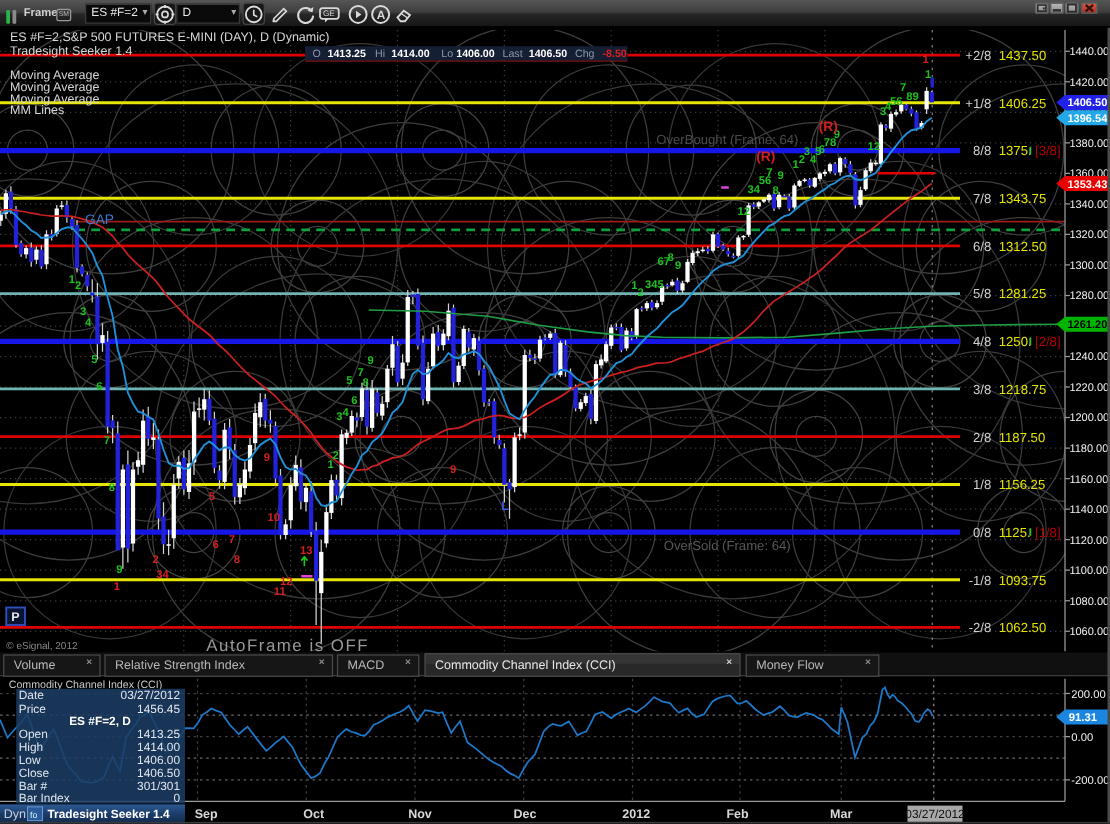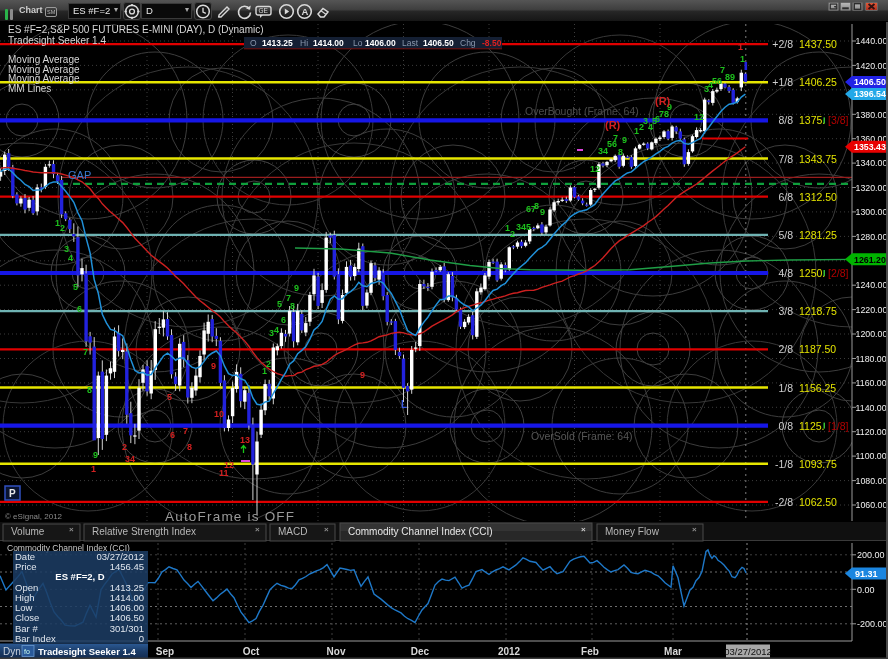--- a/index.html
+++ b/index.html
@@ -622,21 +622,21 @@
         <text x="590" y="654.5">Feb</text>
         <text x="673" y="654.5">Mar</text>
       </g>
       <rect x="726" y="644.5" width="44" height="13" fill="#a8a8a8"></rect>
       <text x="748" y="654.5" fill="#111" font-size="9.5" text-anchor="middle">03/27/2012</text>
       <rect x="886" y="22" width="2" height="637" fill="#4a4a4a"></rect>
       <rect x="0" y="657.5" width="888" height="1.5" fill="#3a3a3a"></rect>
     </svg>
 <div id="tb">
  <div class="lg"><span class="b1"></span><span class="b2"></span></div>
- <span class="ttl">Chart</span>
+ <span class="ttl">Frame</span>
  <span class="badge">SM</span>
  <div class="combo" style="left:68px;width:53px">
         <span>ES #F=2</span>
         <i>▾</i>
       </div>
  <div class="cbtn" style="left:123px">
         <svg width="17" height="17" viewBox="0 0 17 17">
           <circle cx="8.5" cy="8.5" r="6.7" fill="none" stroke="#dcdcdc" stroke-width="1.6"></circle>
           <circle cx="8.5" cy="8.5" r="2.6" fill="none" stroke="#dcdcdc" stroke-width="1.4"></circle>
           <g stroke="#dcdcdc" stroke-width="1.6">

